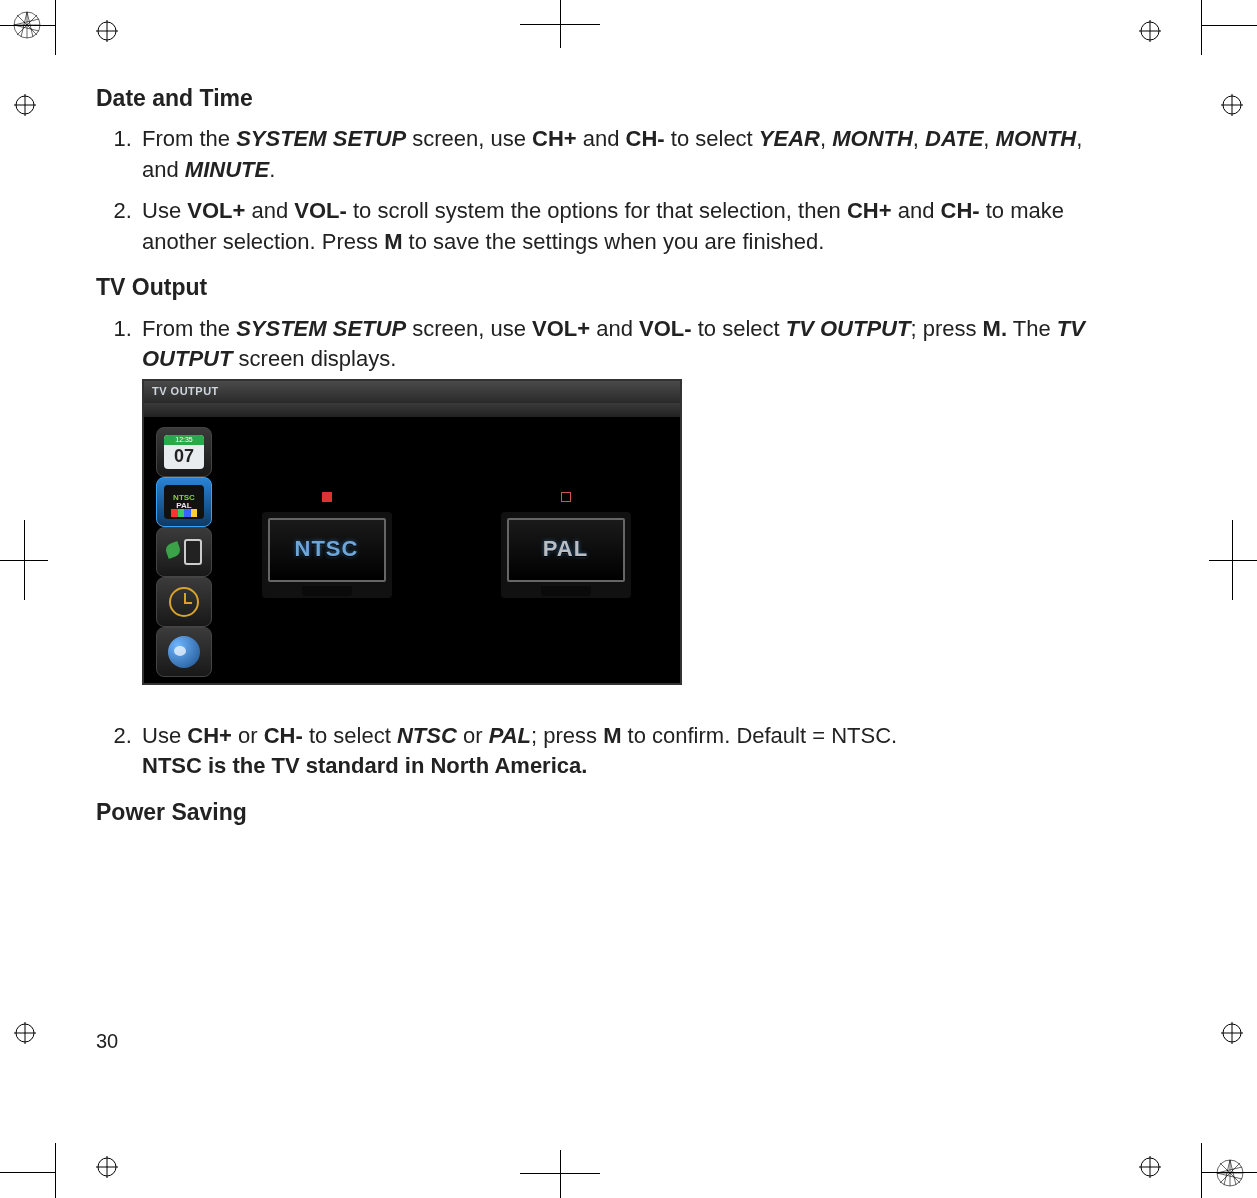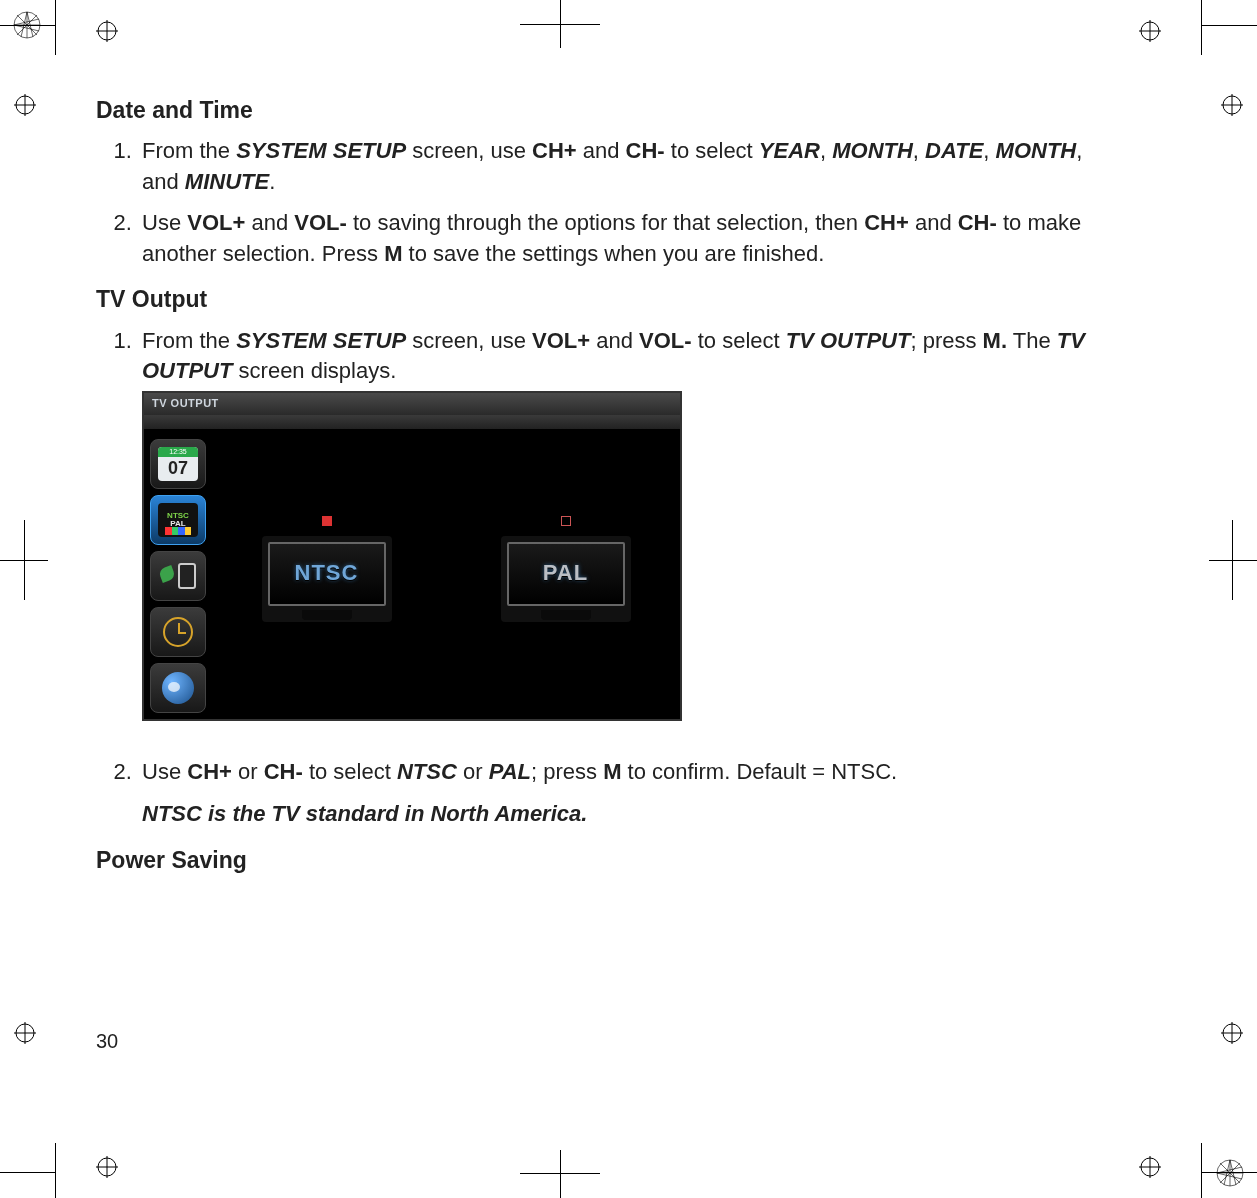--- a/index.html
+++ b/index.html
@@ -13,41 +13,41 @@
   }
   
   .regmark { position: absolute; }
   .regmark svg { display: block; }
   .crossline-h { position: absolute; height: 1px; background: #000; }
   .crossline-v { position: absolute; width: 1px; background: #000; }
 
   .page {
     position: absolute;
     left: 96px;
-    top: 88px;
+    top: 76px;
     width: 1020px;
     font-size: 22px;
     line-height: 1.4;
   }
   .h-section {
     font-weight: 700;
     font-size: 23px;
     margin-top: 6px;
     margin-bottom: 10px;
   }
   ol.steps {
     list-style: decimal;
     padding-left: 42px;
     margin-bottom: 14px;
   }
   ol.steps li { padding-left: 4px; margin-bottom: 10px; }
   .b { font-weight: 700; }
   .i { font-style: italic; font-weight: bold; }
   .para { margin-bottom: 8px; }
-  .note-bi { font-weight: 700; font-style: italic; margin-top: 12px; }
+  .note-bi { font-weight: 700; margin-top: 0; }
 
   
   .tv-figure {
     width: 540px;
     margin-top: 4px;
     background: #000;
     border: 2px solid #333;
   }
   .tv-titlebar {
     background: linear-gradient(#4a4a4a,#2a2a2a);
@@ -60,22 +60,21 @@
   .tv-substripe {
     height: 14px;
     background: linear-gradient(#3a3a3a,#222);
   }
   .tv-body { display: flex; background: #000; }
   .tv-side {
     width: 68px;
     padding: 10px 0 6px;
     display: flex;
     flex-direction: column;
-    gap: 6px;
-    align-items: center;
+    align-items: flex-end;
     background: #000;
   }
   .tv-slot {
     width: 56px;
     height: 50px;
     border-radius: 8px;
     display: flex;
     align-items: center;
     justify-content: center;
     position: relative;
@@ -280,21 +279,21 @@
 
 <div class="page">
 
   <div class="h-section">Date and Time</div>
 
   <ol class="steps">
     <li>
       <span>From the </span><span class="i">SYSTEM SETUP</span><span> screen, use </span><span class="b">CH+</span><span> and </span><span class="b">CH-</span><span> to select </span><span class="i">YEAR</span><span>, </span><span class="i">MONTH</span><span>, </span><span class="i">DATE</span><span>, </span><span class="i">MONTH</span><span>, and </span><span class="i">MINUTE</span><span>.</span>
     </li>
     <li>
-      <span>Use </span><span class="b">VOL+</span><span> and </span><span class="b">VOL-</span><span> to saving through the options for that selection, then </span><span class="b">CH+</span><span> and </span><span class="b">CH-</span><span> to make another selection. Press </span><span class="b">M</span><span> to save the settings when you are finished.</span>
+      <span>Use </span><span class="b">VOL+</span><span> and </span><span class="b">VOL-</span><span> to scroll system the options for that selection, then </span><span class="b">CH+</span><span> and </span><span class="b">CH-</span><span> to make another selection. Press </span><span class="b">M</span><span> to save the settings when you are finished.</span>
     </li>
   </ol>
 
   <div class="h-section">TV Output</div>
 
   <ol class="steps">
     <li>
       <span>From the </span><span class="i">SYSTEM SETUP</span><span> screen, use </span><span class="b">VOL+</span><span> and </span><span class="b">VOL-</span><span> to select </span><span class="i">TV OUTPUT</span><span>; press </span><span class="b">M.</span><span> The </span><span class="i">TV OUTPUT</span><span> screen displays.</span>
 
       

